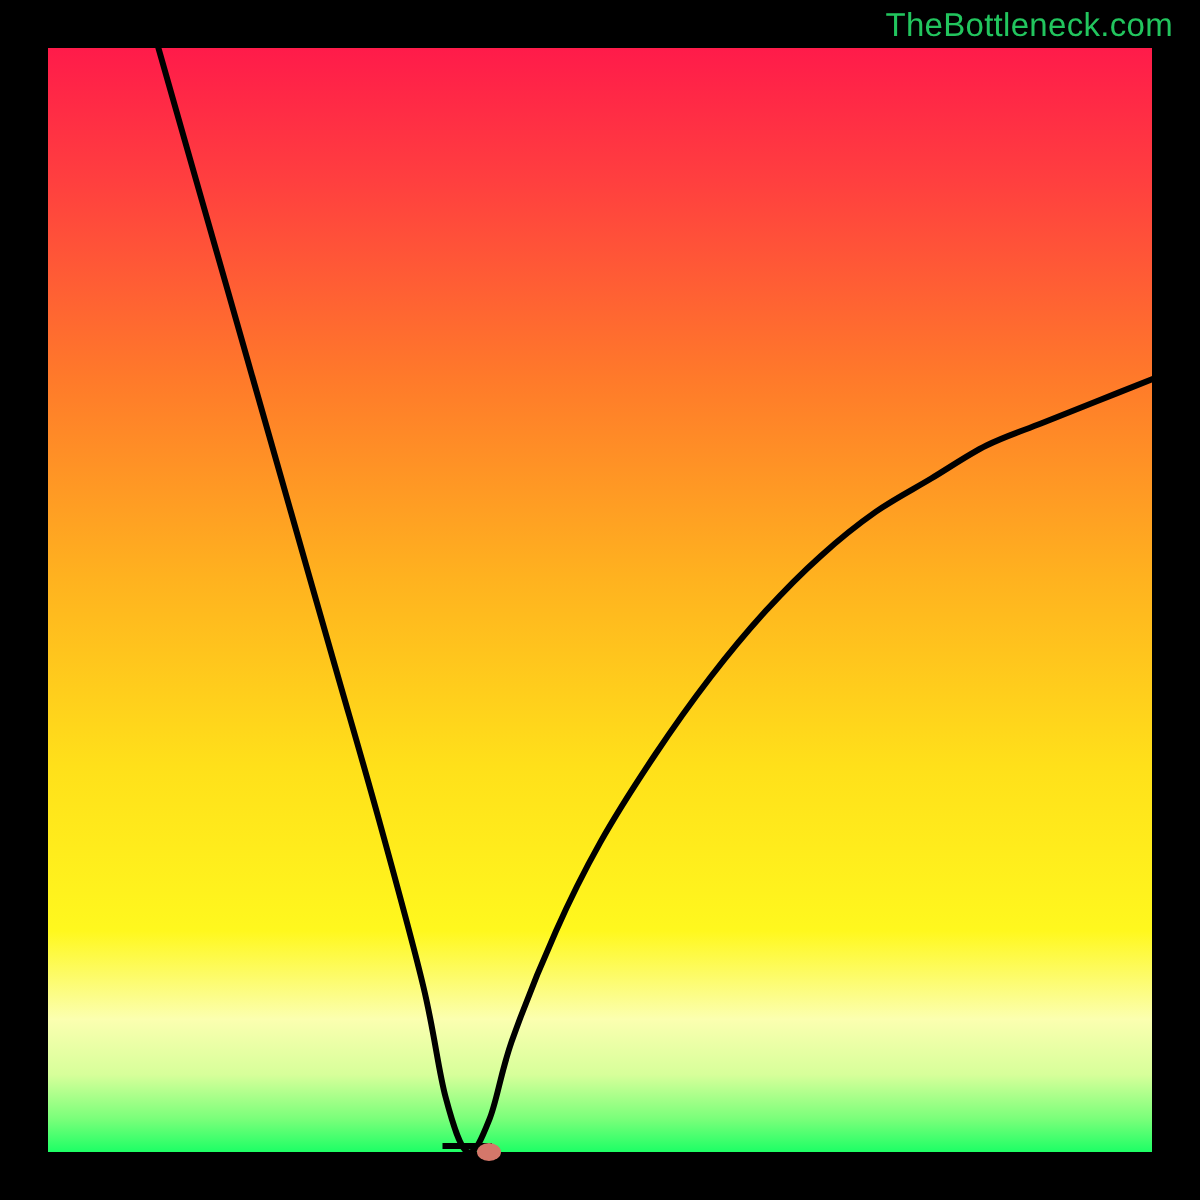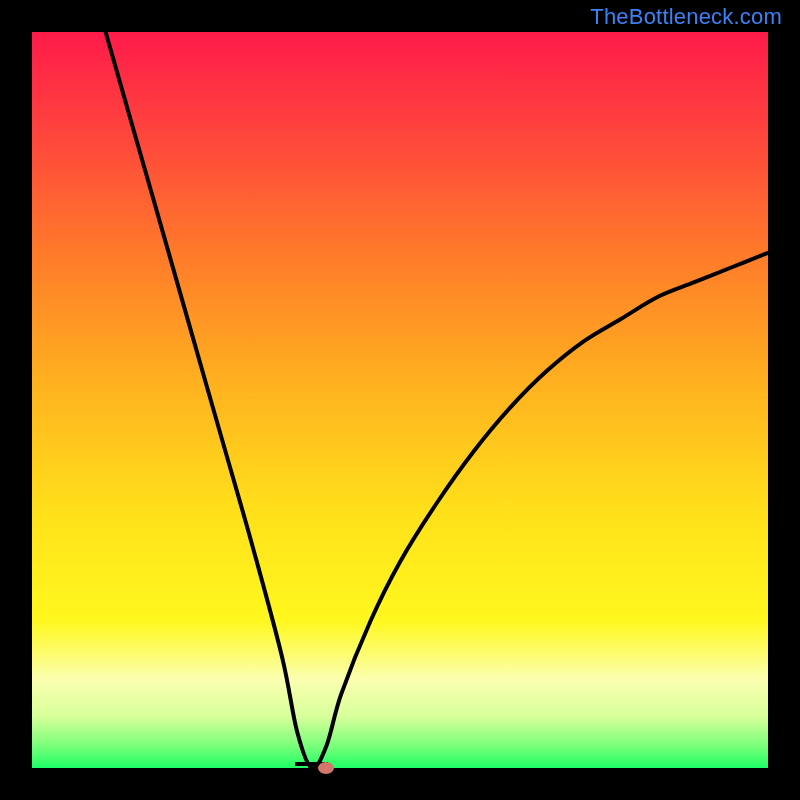--- a/index.html
+++ b/index.html
@@ -14,21 +14,21 @@
   .container {
     position: relative;
     width: 800px;
     height: 800px;
     background: #000;
   }
   .watermark {
     position: absolute;
     top: 4px;
     right: 18px;
-    color: #3b82f6;
+    color: #22c55e;
     font-size: 22px;
     font-weight: 500;
     z-index: 50;
     letter-spacing: 0.2px;
   }
   .plot-frame {
     position: absolute;
     left: 32px;
     top: 32px;
     width: 736px;

